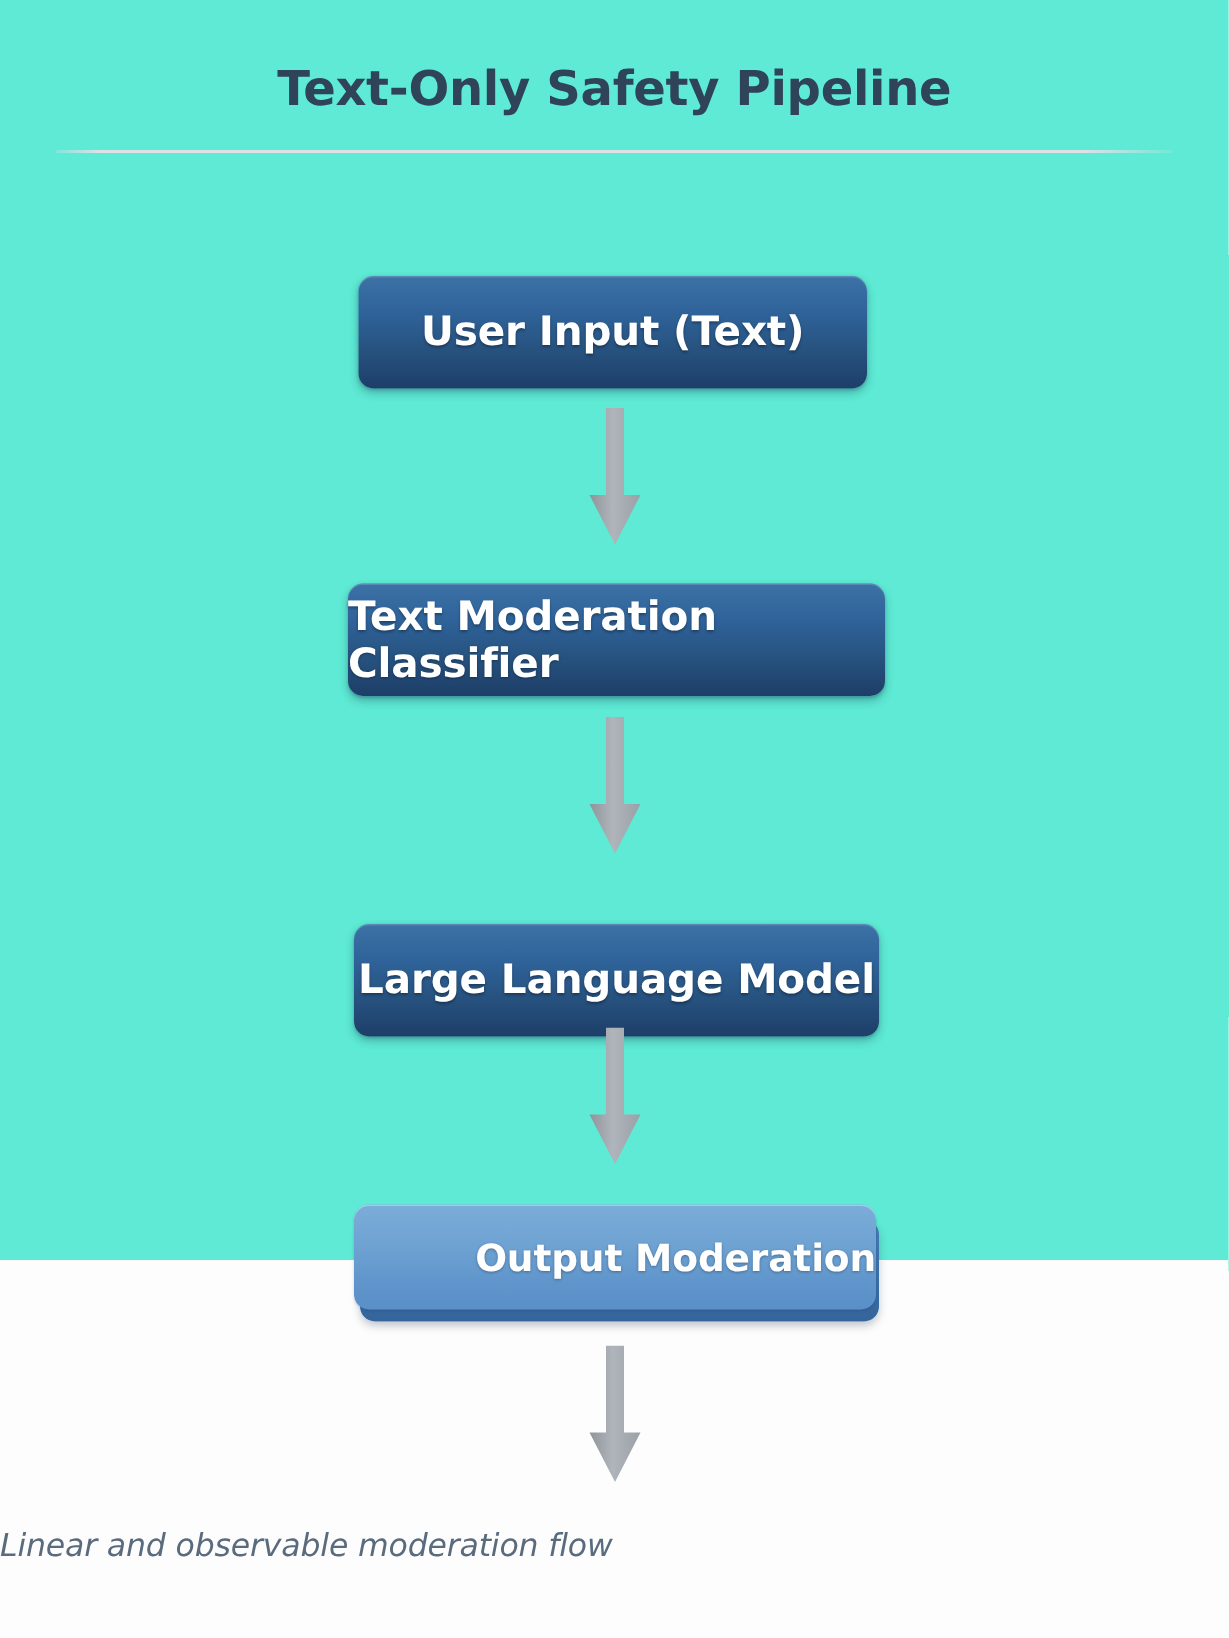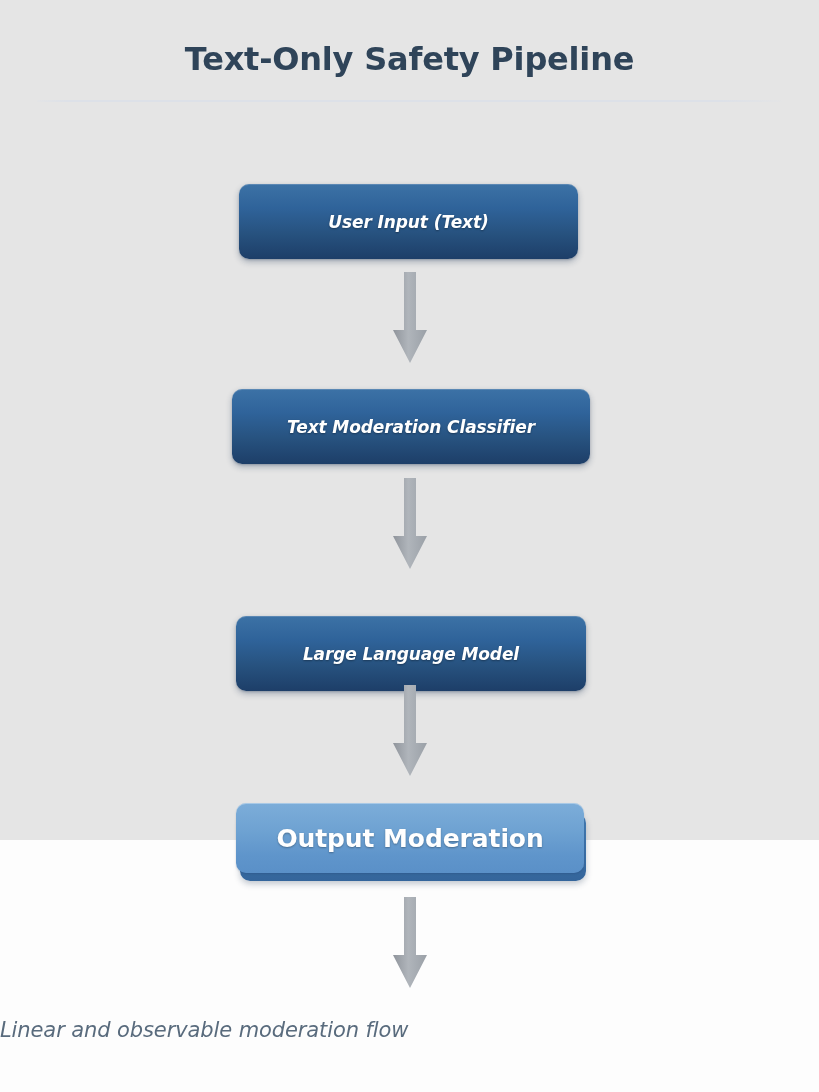--- a/index.html
+++ b/index.html
@@ -13,21 +13,21 @@
     background: #fdfdfd;
     font-family: "DejaVu Sans", sans-serif;
     overflow: hidden;
     position: relative;
   }
 
   #canvas {
     position: relative;
     width: 819px;
     height: 840px;
-    background: #e5e5e5;
+    background: #5eead4;
   }
 
   
   .page-title {
     position: absolute;
     left: 0;
     top: 40px;
     width: 819px;
     text-align: center;
     font-family: "DejaVu Sans", sans-serif;
@@ -55,24 +55,23 @@
   .node {
     position: absolute;
     box-sizing: border-box;
     display: flex;
     align-items: center;
     justify-content: center;
     border-radius: 10px;
     color: #ffffff;
     font-family: "DejaVu Sans", sans-serif;
     font-weight: bold;
-    font-size: 17px;
+    font-size: 27px;
     letter-spacing: -0.1px;
     text-shadow: 0 1px 2px rgba(0,0,0,0.33);
-    font-style: italic;
   }
 
   .node-dark {
     background: linear-gradient(to bottom, #3c72a6 0%, #2f639a 32%, #27527f 66%, #1d3e68 100%);
     box-shadow: 0 3px 6px rgba(22,45,78,0.30),
                 0 1px 2px rgba(22,45,78,0.22),
                 inset 0 1px 0 rgba(255,255,255,0.16);
   }
 
   
@@ -91,21 +90,21 @@
   }
   .node-light {
     position: absolute;
     left: 0;
     top: 0;
     width: 100%;
     height: 100%;
     box-sizing: border-box;
     display: flex;
     align-items: center;
-    justify-content: center;
+    justify-content: flex-end;
     border-radius: 10px;
     background: linear-gradient(to bottom, #7cadd9 0%, #6ea2d2 40%, #5f95cb 75%, #5a90c8 100%);
     box-shadow: inset 0 1px 0 rgba(255,255,255,0.35),
                 0 1px 2px rgba(22,45,78,0.18);
     color: #ffffff;
     font-family: "DejaVu Sans", sans-serif;
     font-weight: bold;
     font-size: 25px;
     letter-spacing: -0.1px;
     text-shadow: 0 1px 2px rgba(0,0,0,0.30);

